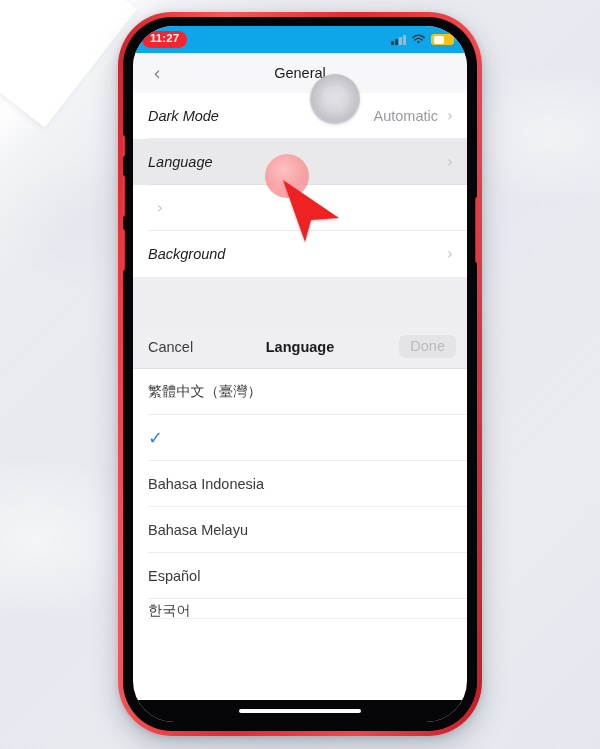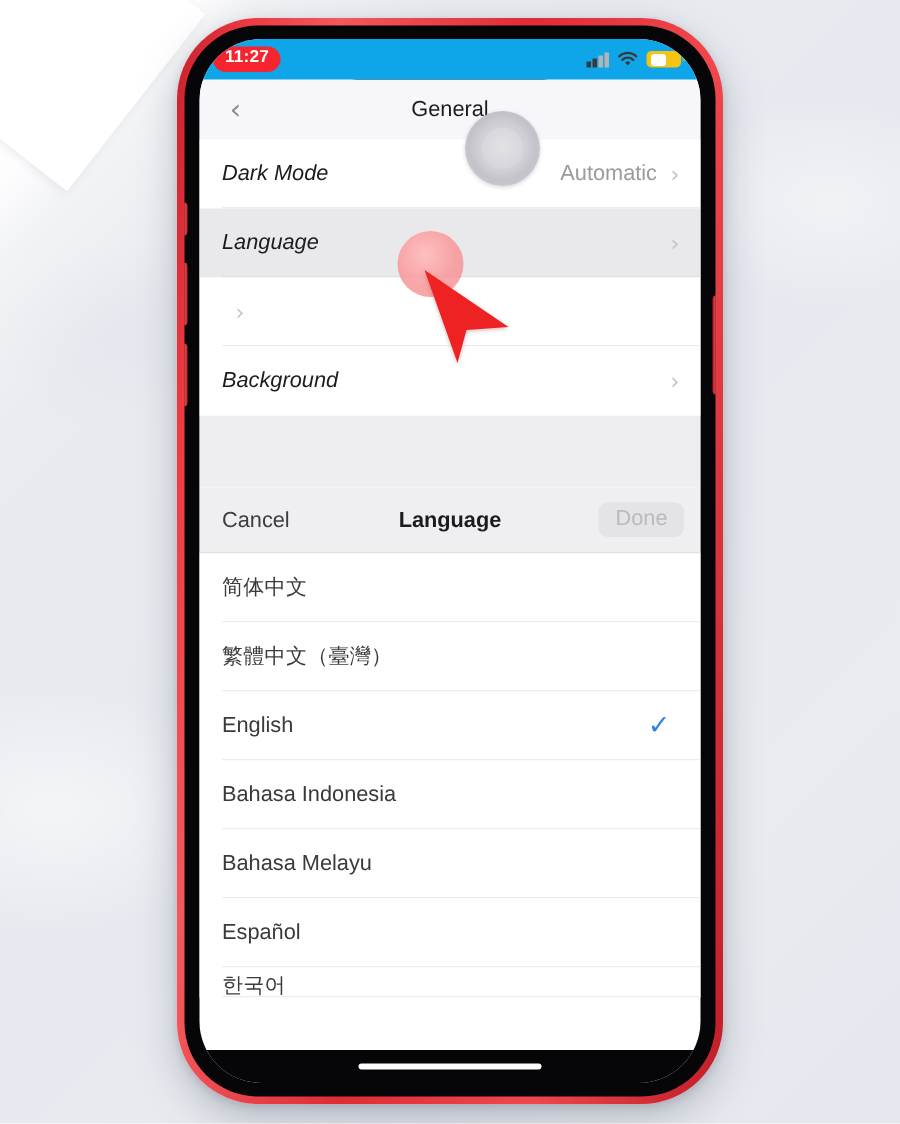--- a/index.html
+++ b/index.html
@@ -332,27 +332,23 @@
       <div class="gap"></div>
 
       <div class="sheet-header">
         <span class="sheet-cancel">Cancel</span>
         <span class="sheet-title">Language</span>
         <span class="sheet-done">Done</span>
       </div>
 
       <div class="lang-list">
         <div class="lang-row">
-          <span class="lang-label cjk">简体中文</span>
-        </div>
-        <div class="lang-row">
           <span class="lang-label cjk">繁體中文（臺灣）</span>
         </div>
         <div class="lang-row">
-          <span class="lang-label">English</span>
           <span class="check">✓</span>
         </div>
         <div class="lang-row">
           <span class="lang-label">Bahasa Indonesia</span>
         </div>
         <div class="lang-row">
           <span class="lang-label">Bahasa Melayu</span>
         </div>
         <div class="lang-row">
           <span class="lang-label">Español</span>

